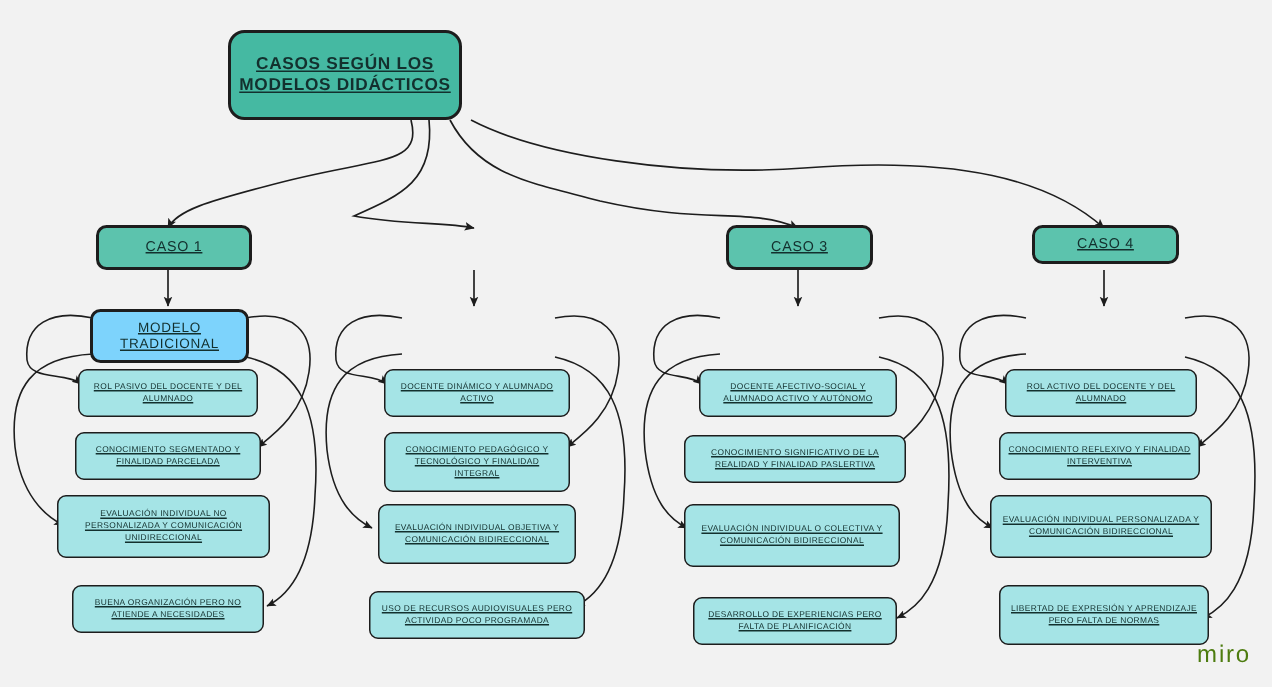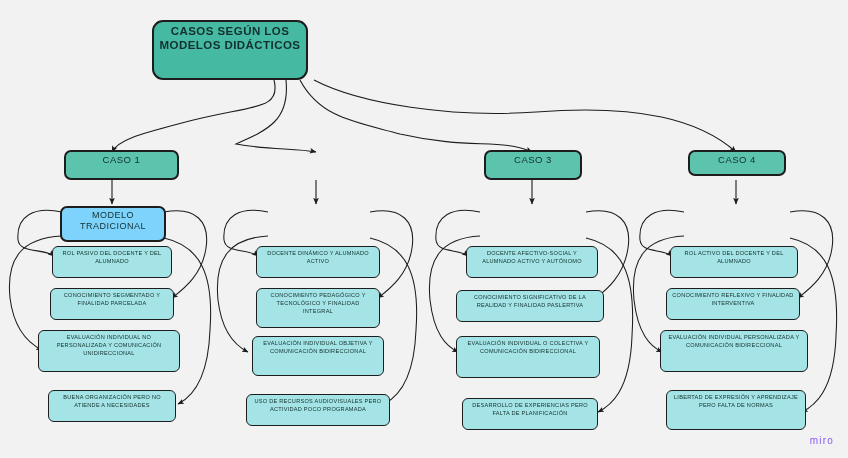--- a/index.html
+++ b/index.html
@@ -19,27 +19,29 @@
     left: 0; top: 0;
     width: 848px;
     height: 458px;
   }
   .node {
     position: absolute;
     box-sizing: border-box;
     border: 2px solid #1d1d1d;
     border-radius: 8px;
     display: flex;
+    align-items: center;
     justify-content: center;
     text-align: center;
     color: #13302e;
     line-height: 1.22;
     padding: 2px 5px;
     z-index: 3;
     letter-spacing: 0.2px;
+    text-decoration: underline;
   }
   .node-title {
     background: #45b9a2;
     font-weight: bold;
     font-size: 11.5px;
     letter-spacing: 0.45px;
     border-radius: 11px;
     border-width: 2.5px;
   }
   .node-case {
@@ -67,22 +69,22 @@
     left: 0; top: 0;
     width: 848px;
     height: 458px;
     z-index: 1;
     pointer-events: none;
   }
   .watermark {
     position: absolute;
     right: 14px;
     bottom: 12px;
-    font-size: 10px;
-    color: #8b5cf6;
+    font-size: 16px;
+    color: #4d7c0f;
     letter-spacing: 1.2px;
     z-index: 5;
     font-family: "Liberation Sans", sans-serif;
   }
 </style>
 </head>
 <body>
 
 <div id="canvas">
 
@@ -133,21 +135,21 @@
       <path d="M790,212 C822,206 836,222 832,248 C828,276 808,290 798,298"></path>
       <path d="M684,236 C646,238 630,258 634,300 C638,334 650,346 662,352"></path>
       <path d="M790,238 C826,246 840,274 836,336 C834,392 814,406 802,412"></path>
     </g>
   </svg>
 
   <div class="node node-title" style="left:152px; top:20px; width:156px; height:60px;">
     <span>CASOS SEGÚN LOS MODELOS DIDÁCTICOS</span>
   </div>
 
-  <div class="node node-case" style="left:64px; top:150px; width:115px; height:30px;">
+  <div class="node node-case" style="left:64px; top:150px; width:104px; height:30px;">
     <span>CASO 1</span>
   </div>
   <div class="node node-model" style="left:60px; top:206px; width:106px; height:36px;">
     <span>MODELO TRADICIONAL</span>
   </div>
   <div class="node node-leaf" style="left:52px; top:246px; width:120px; height:32px;">
     <span>ROL PASIVO DEL DOCENTE Y DEL ALUMNADO</span>
   </div>
   <div class="node node-leaf" style="left:50px; top:288px; width:124px; height:32px;">
     <span>CONOCIMIENTO SEGMENTADO Y FINALIDAD PARCELADA</span>

